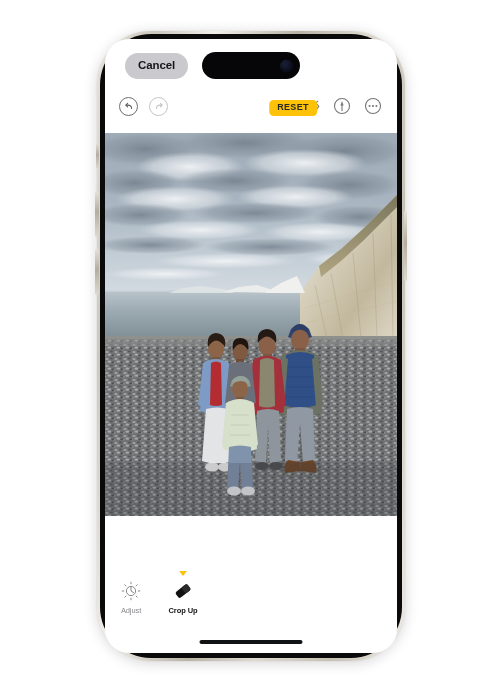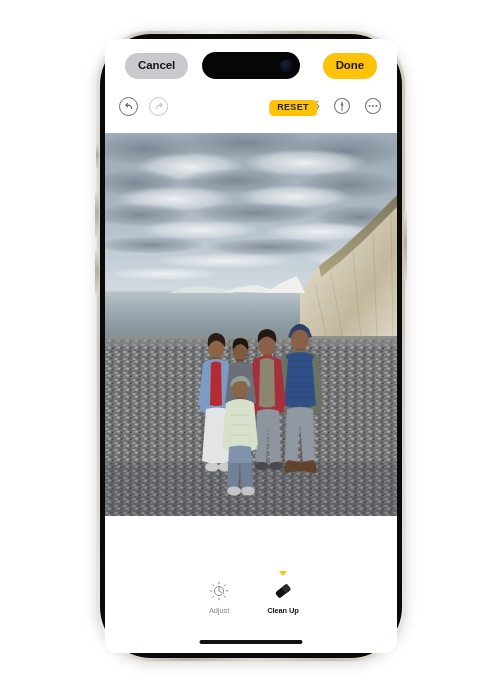--- a/index.html
+++ b/index.html
@@ -26,21 +26,21 @@
   }
   .device-inner-ring {
     position: absolute;
     left: 3px; top: 3px; right: 3px; bottom: 3px;
     border-radius: 51px;
     background: #0a0a0a;
   }
   .screen {
     position: absolute;
     left: 8px; top: 8px; right: 8px; bottom: 8px;
-    border-radius: 12px;
+    border-radius: 24px;
     background: #ffffff;
     overflow: hidden;
     padding-left: 36px;
   }
 
   
   .btn-side {
     position: absolute;
     background: linear-gradient(180deg,#e5e1d9,#b4aea1 45%,#ded9cf);
     border-radius: 2px;
@@ -147,22 +147,22 @@
     background: #9aa5ad;
   }
   .photo-svg { display: block; width: 100%; height: 100%; }
 
   
   .bottombar {
     position: absolute;
     left: 0; right: 0;
     bottom: 38px;
     display: flex;
-    justify-content: center;
-    gap: 12px;
+    justify-content: flex-start;
+    gap: 0;
     z-index: 20;
   }
   .tool-item {
     width: 52px;
     display: flex; flex-direction: column; align-items: center;
     cursor: pointer;
     position: relative;
     padding-top: 9px;
   }
   .tool-glyph {
@@ -210,21 +210,20 @@
     <div class="device-inner-ring"></div>
 
     <div class="screen">
 
       <div class="dynamic-island">
         <div class="camera-dot"></div>
       </div>
 
       <div class="topbar">
         <button class="pill pill-cancel">Cancel</button>
-        <button class="pill pill-done">Done</button>
       </div>
 
       <div class="toolrow">
 
         <div class="tool-left">
           <div class="circ-btn enabled">
             <svg width="12" height="12" viewBox="0 0 12 12" fill="none">
               <path d="M8.6 8.4C8.6 6.3 7.1 5.1 5 5.1H3.1" stroke="#5c5c60" stroke-width="1.1" stroke-linecap="round"></path>
               <path d="M4.6 3.4L2.9 5.1L4.6 6.8" stroke="#5c5c60" stroke-width="1.1" stroke-linecap="round" stroke-linejoin="round"></path>
             </svg>
@@ -472,21 +471,21 @@
         <div class="tool-item selected">
           <span class="sel-indicator"></span>
           <span class="tool-glyph">
             <svg width="22" height="20" viewBox="0 0 22 20" fill="none">
               <g transform="rotate(-38 11 10)">
                 <rect x="3.5" y="6.4" width="15" height="7.4" rx="2.1" fill="#121212"></rect>
                 <rect x="11.4" y="6.4" width="7.1" height="7.4" rx="2.1" fill="#2b2b2b"></rect>
               </g>
             </svg>
           </span>
-          <span class="tool-label">Clean Up</span>
+          <span class="tool-label">Crop Up</span>
         </div>
       </div>
 
       <div class="home-indicator"></div>
 
     </div>
   </div>
 </div>
 
 </body></html>

